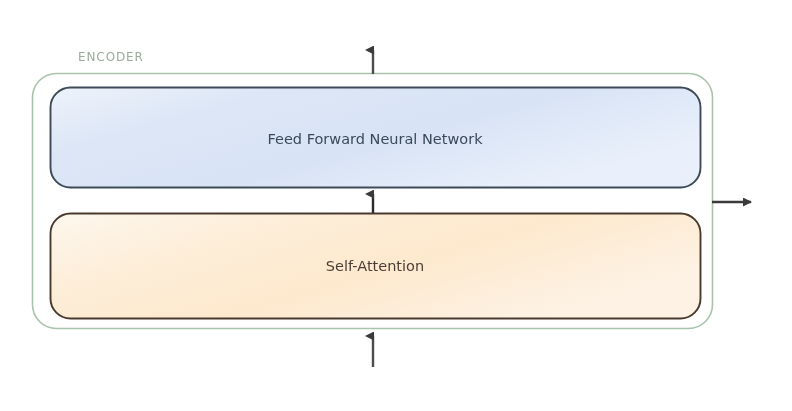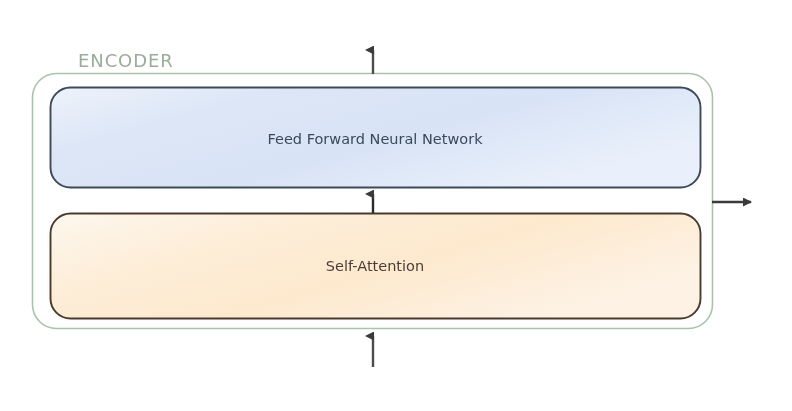--- a/index.html
+++ b/index.html
@@ -24,21 +24,21 @@
     position: absolute;
     top: 0;
     left: 0;
     width: 792px;
     height: 411px;
   }
   .enc-label {
     position: absolute;
     left: 78px;
     top: 50px;
-    font-size: 18px;
+    font-size: 12px;
     letter-spacing: 0.9px;
     color: #9aac9c;
     font-family: "DejaVu Sans", "Liberation Sans", sans-serif;
     white-space: nowrap;
     user-select: none;
   }
   .block-label {
     position: absolute;
     text-align: center;
     font-size: 14.5px;

